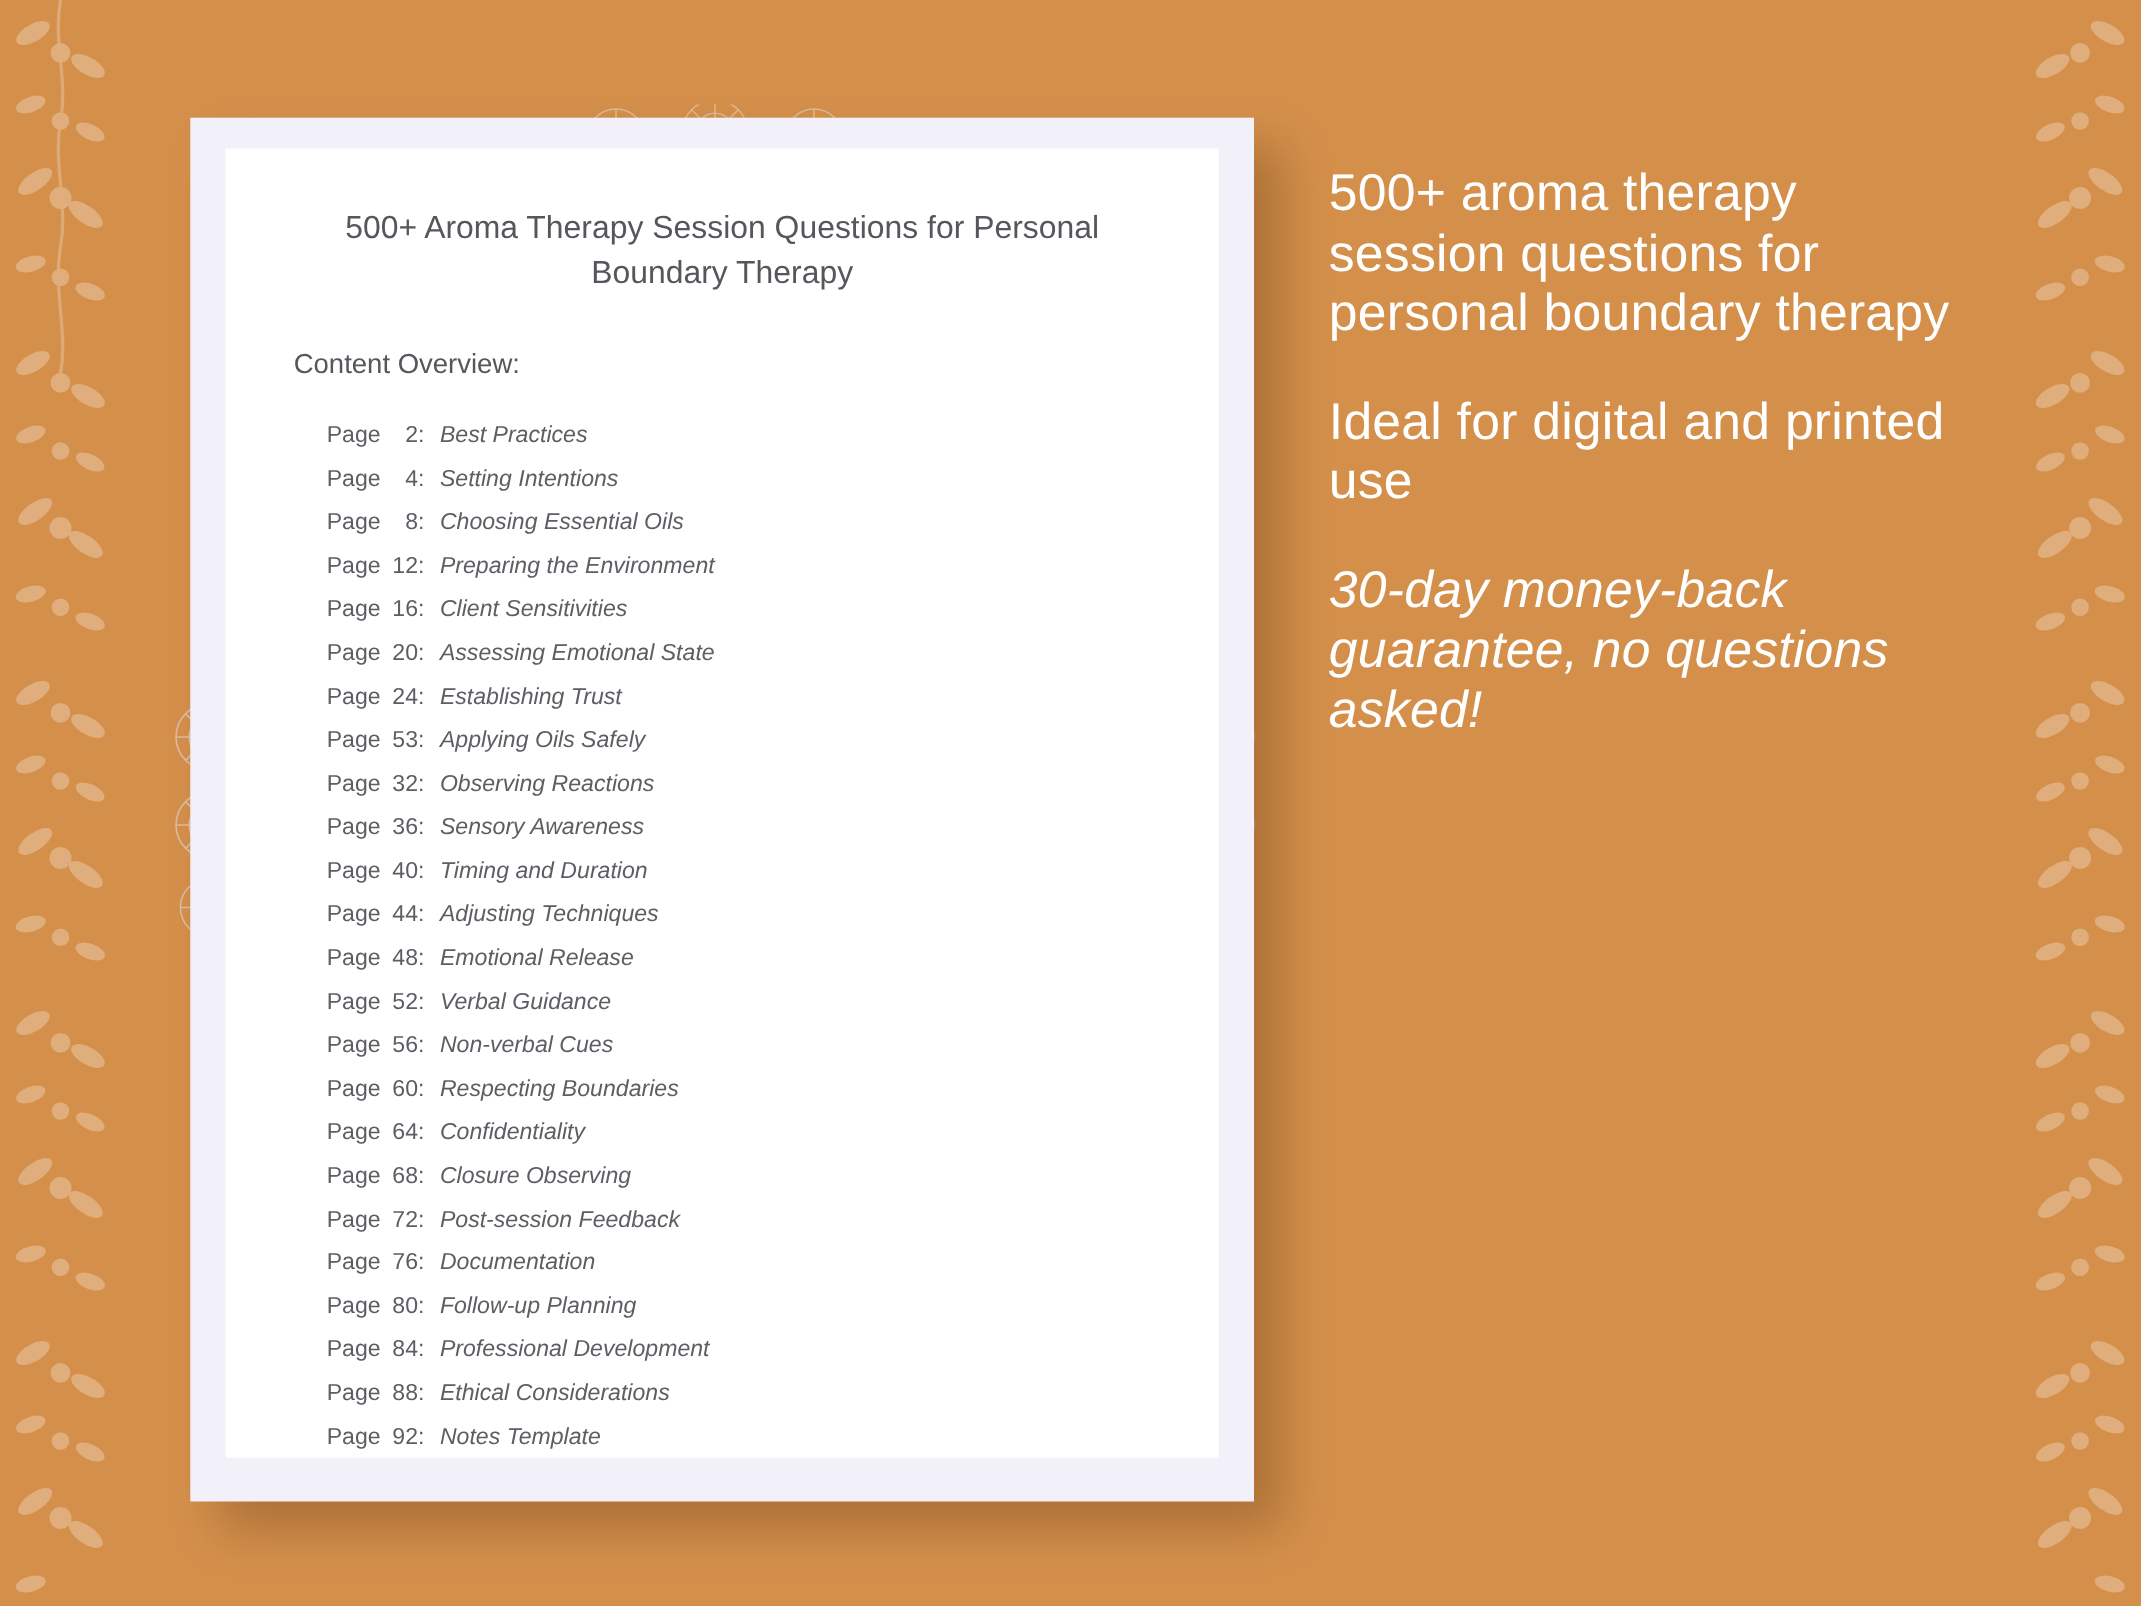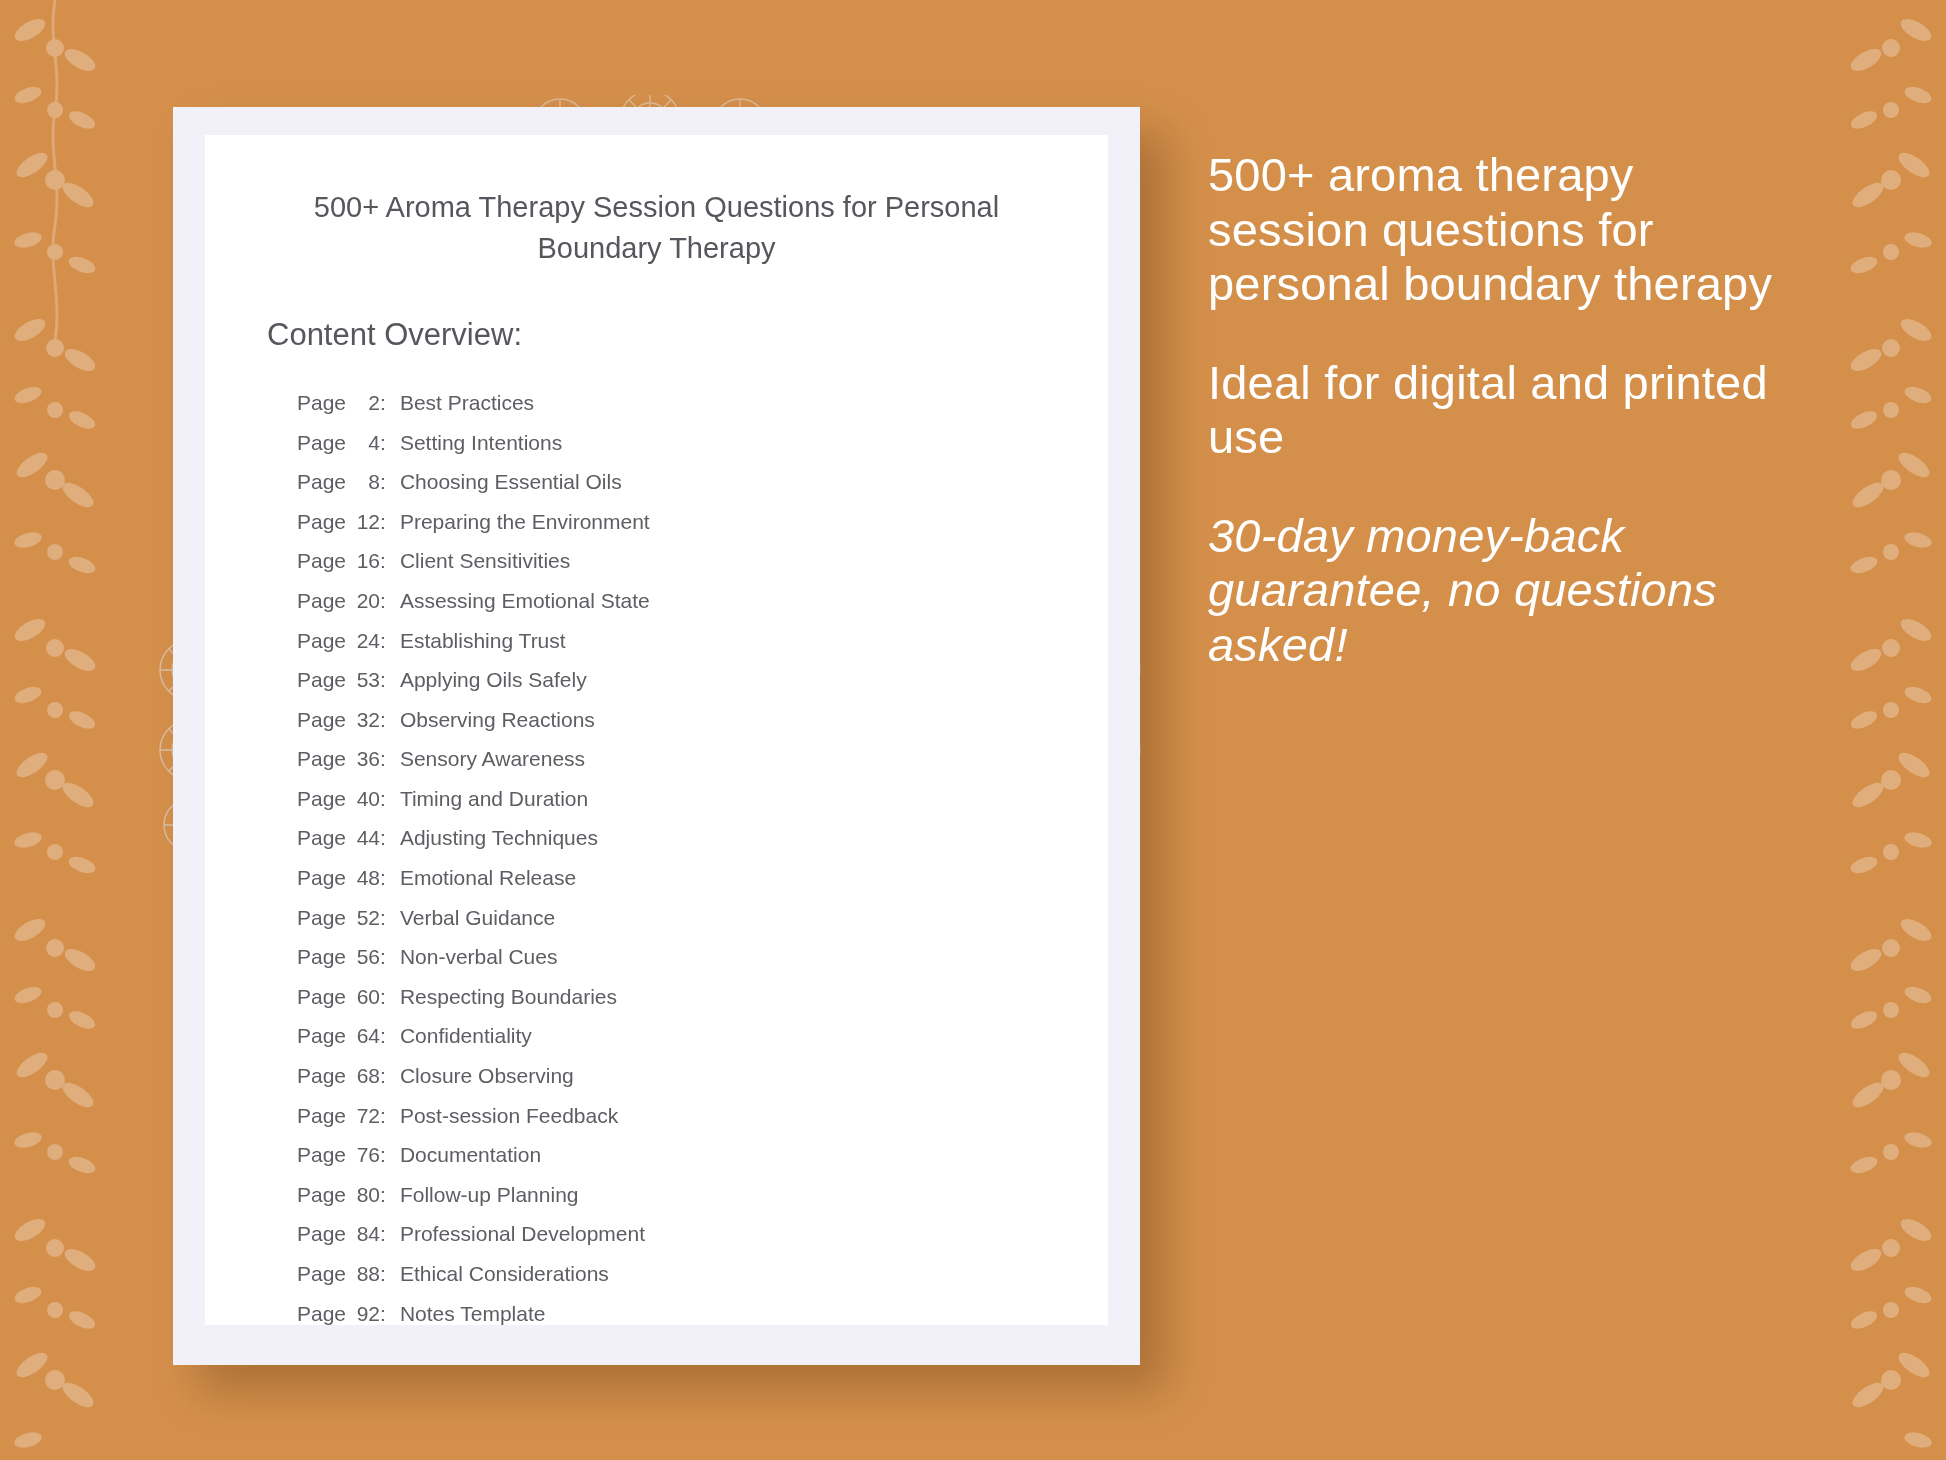--- a/index.html
+++ b/index.html
@@ -59,21 +59,21 @@
     width: 700px;
     text-align: center;
     font-size: 29px;
     line-height: 1.42;
     color: #56565c;
     font-family: "Liberation Sans", sans-serif;
     font-weight: 400;
   }
   #overview-label {
     margin: 48px 0 0 62px;
-    font-size: 31px;
+    font-size: 25px;
     color: #56565c;
   }
   #toc {
     margin: 22px 0 0 0;
     padding: 0;
     list-style: none;
   }
   #toc li {
     display: flex;
     margin: 0 0 0 92px;
@@ -83,21 +83,21 @@
     font-size: 21px;
     color: #5d5d63;
     white-space: pre;
   }
   #toc li .pg-word { }
   #toc li .pg-num {
     display: inline-block;
     width: 34px;
     text-align: right;
   }
-  #toc li .pg-title { padding-left: 14px; }
+  #toc li .pg-title { padding-left: 14px; font-style: italic; }
 
   
   #marketing {
     position: absolute;
     left: 1208px;
     top: 148px;
     width: 570px;
   }
   #marketing .bullet {
     color: #ffffff;

